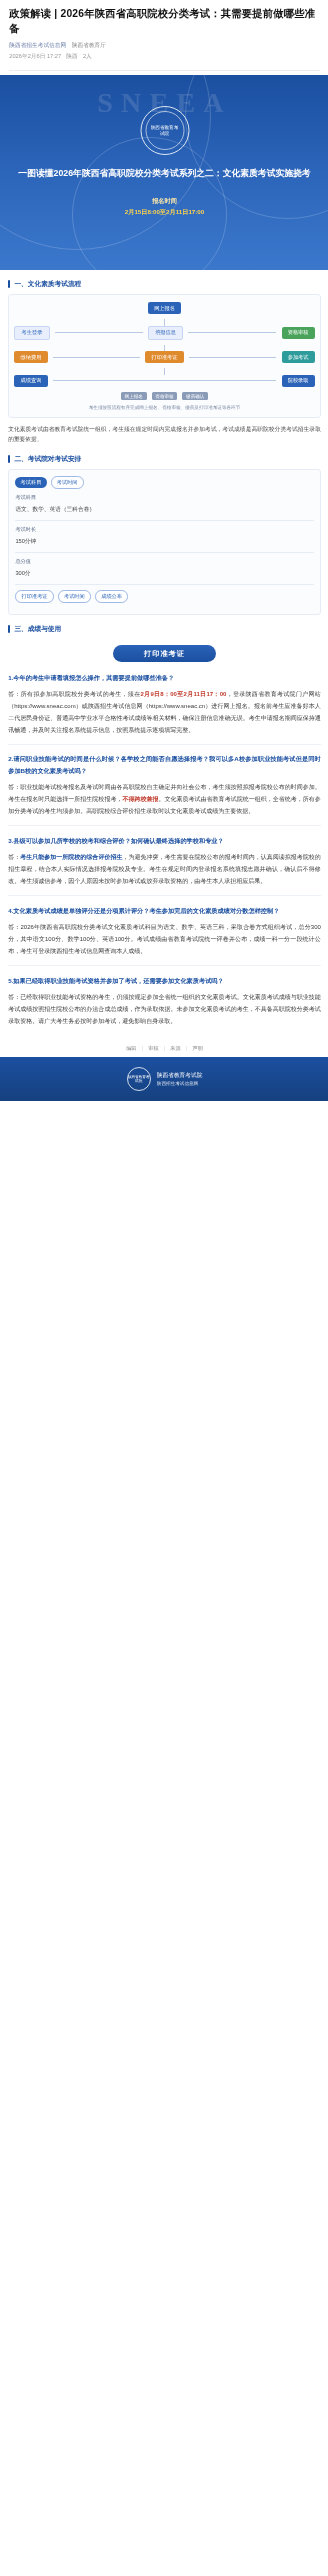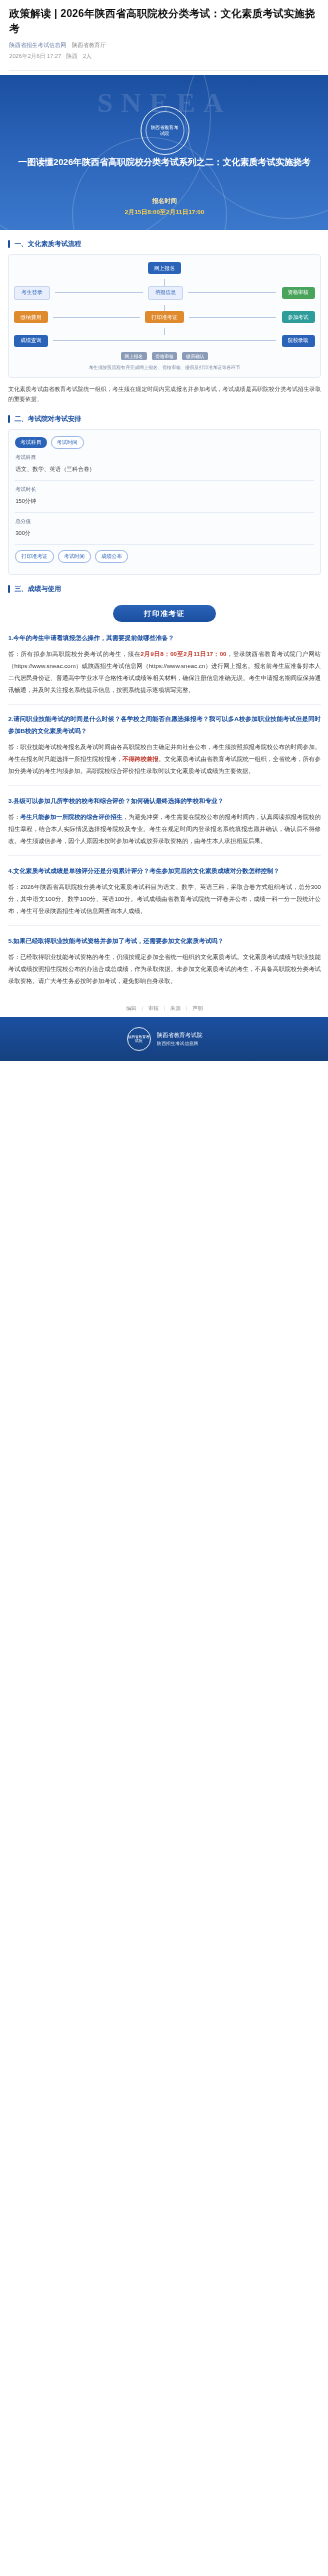--- a/index.html
+++ b/index.html
@@ -23,21 +23,21 @@
   .meta-row { margin-top: 5.2px; font-size: 5.7px; color: #8a8a8a; }
   .meta-row .src { color: #6a7ea8; margin-right: 4.1px; }
   .meta-row2 { margin-top: 3.1px; font-size: 5.7px; color: #9a9a9a; display:flex; gap:5.2px; align-items:center;}
   .meta-row2 .rd { color:#9a9a9a; }
   .divider-line { height:0.5px; background:#ececec; margin: 5.2px 9.3px 0 9.3px; }
 
   
   .banner {
     position: relative;
     margin: 5.2px 0 0 0;
-    height: 155px;
+    height: 195px;
     background: linear-gradient(180deg, #1b4fa0 0%, #2a63b8 45%, #3b78cc 100%);
     overflow: hidden;
   }
   .banner .ring {
     position:absolute; border-radius:50%; border:0.5px solid rgba(255,255,255,.18);
   }
   .banner .ring.r1 { width:268px; height:268px; left:-57px; top:-93px; }
   .banner .ring.r2 { width:206px; height:206px; right:-62px; top:-62px; }
   .banner .ring.r3 { width:155px; height:155px; left:72px; top:62px; }
   .banner .wordmark {
@@ -51,21 +51,21 @@
     width: 49px; height: 49px; border-radius: 50%;
     border: 1.5px solid rgba(255,255,255,.85);
     display:flex; align-items:center; justify-content:center;
     color:#fff; font-size: 5.2px; text-align:center; line-height:1.3;
   }
   .banner .seal .inner {
     width:39px;height:39px;border-radius:50%;border:0.5px solid rgba(255,255,255,.6);
     display:flex;align-items:center;justify-content:center; font-size:4.6px; padding:3.1px;
   }
   .banner .b-title {
-    position:absolute; left:0; right:0; top:80px; text-align:center;
+    position:absolute; left:0; right:0; top:91px; text-align:center;
     color:#fff; font-size:8.8px; font-weight:bold; line-height:1.6; padding:0 17px;
   }
   .banner .b-sub {
     position:absolute; left:0; right:0; top:122px; text-align:center;
     color:#ffe9a8; font-size:6.2px; font-weight:bold;
   }
   .banner .b-date {
     position:absolute; left:0; right:0; top:133px; text-align:center;
     color:#ffd34d; font-size:6.2px; font-weight:bold;
   }
@@ -156,21 +156,21 @@
   }
   .footer-bar .ftxt { font-size:5.7px; line-height:1.7; }
   .footer-bar .ftxt .l2 { font-size:4.6px; opacity:.85; }
 </style>
 </head>
 <body>
 
 <div class="page">
 
   <div class="article-header">
-    <div class="article-title">政策解读 | 2026年陕西省高职院校分类考试：文化素质考试实施挠考</div>
+    <div class="article-title">政策解读 | 2026年陕西省高职院校分类考试：其需要提前做哪些准备</div>
     <div class="meta-row">
       <span class="src">陕西省招生考试信息网</span>
       <span>陕西省教育厅</span>
     </div>
     <div class="meta-row2">
       <span>2026年2月6日 17:27</span>
       <span>陕西</span>
       <span class="rd">2人</span>
     </div>
   </div>

